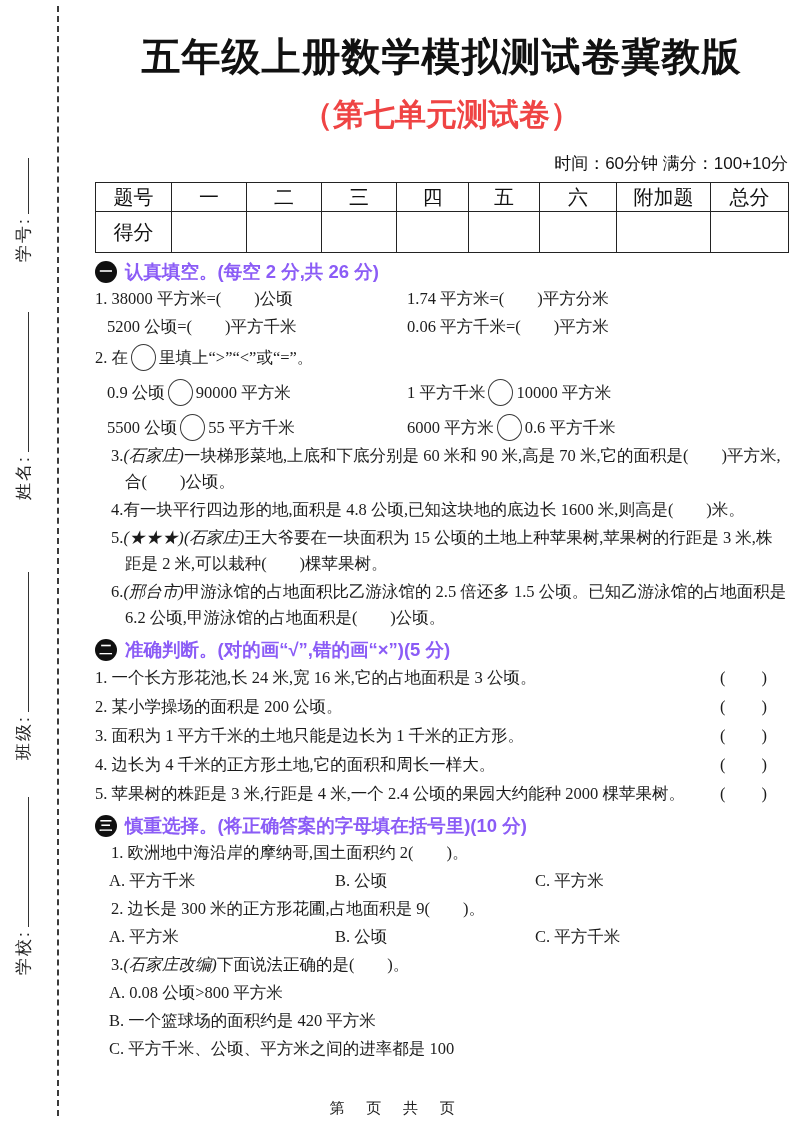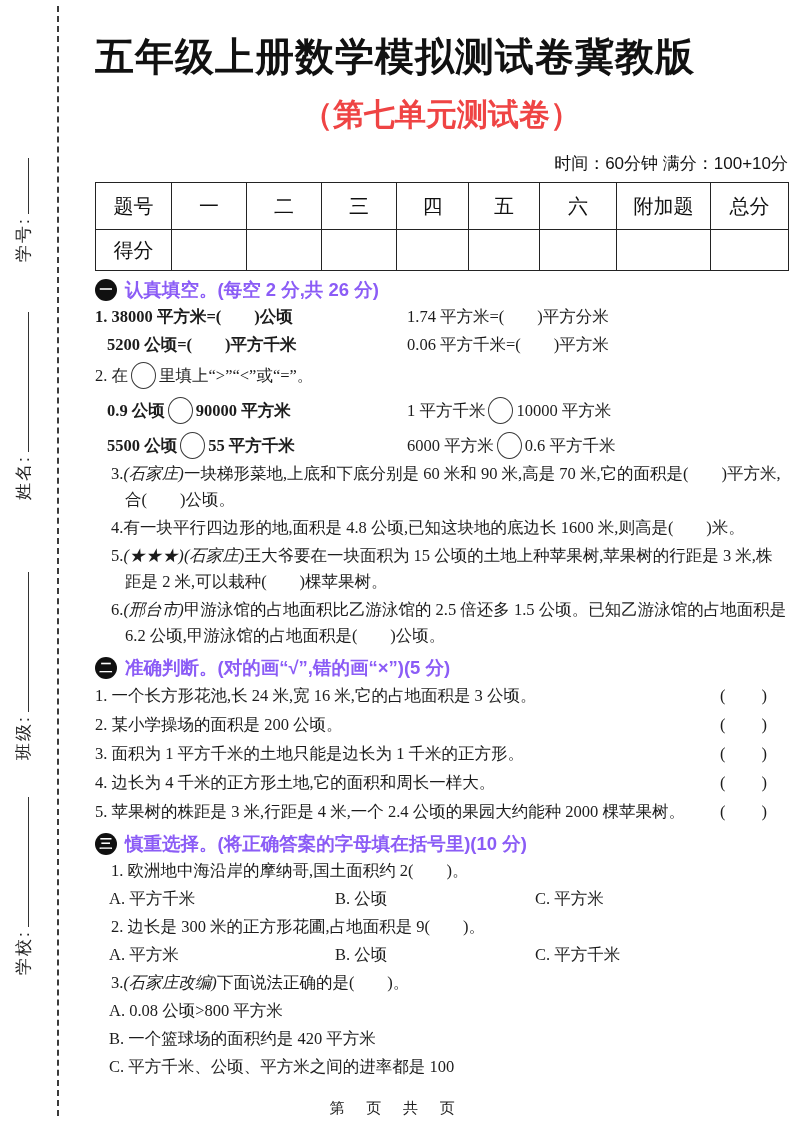--- a/index.html
+++ b/index.html
@@ -11,43 +11,43 @@
   .seal-item { position:absolute; left:12px; transform-origin:0 0; transform:rotate(-90deg);
                white-space:nowrap; font-family:"Liberation Sans", sans-serif; font-size:17px;
                letter-spacing:2px; color:#222; }
   .seal-line { display:inline-block; border-bottom:1.6px solid #333; height:14px; margin-left:3px; }
   .w58 { width:56px; } .w140 { width:140px; } .w132 { width:130px; }
 
   
   .content { position:absolute; left:95px; top:30px; width:693px; }
 
   h1.title { font-family:"Liberation Sans", sans-serif; font-weight:bold; font-size:39px;
-             letter-spacing:1px; color:#111; }
+             text-align:center; letter-spacing:1px; color:#111; }
   h2.subtitle { font-family:"Liberation Sans", sans-serif; font-weight:bold; font-size:31px;
                 text-align:center; margin-top:10px; color:#ef4444; }
   .meta { text-align:right; font-family:"Liberation Sans", sans-serif; font-size:17px;
           margin-top:16px; color:#111; }
 
   table.score { border-collapse:collapse; width:693px; margin-top:7px; table-layout:fixed; }
   table.score td { border:1.7px solid #232323; text-align:center; font-size:20px; color:#111;
-                   height:47px; overflow:hidden; }
+                   height:29px; overflow:hidden; }
   table.score tr.r2 td { height:41px; }
 
   .sec-h { display:flex; align-items:center; gap:8px; margin-top:6px; }
   .badge { width:22px; height:22px; border-radius:50%; background:#101010; color:#fff;
            font-family:"Liberation Sans", sans-serif; font-size:13px; font-weight:bold;
            display:flex; align-items:center; justify-content:center; flex:0 0 22px; }
   .sec-t { font-family:"Liberation Sans", sans-serif; font-weight:bold; font-size:18.5px; color:#8b5cf6; }
 
   .q, .fill-row, .j-row, .opt-row, .q2-intro { font-size:16.5px; line-height:26px; margin-top:2px; }
   .q { padding-left:14px; text-indent:-14px;margin-left:16px; }
   .kai { font-style:italic; }
 
   .fill-row { display:flex; }
-  .fill-row .col-l { width:312px; flex:0 0 312px;font-weight:bold; }
+  .fill-row .col-l { width:312px; flex:0 0 312px; }
   .ind { padding-left:12px; }
 
   .circle { display:inline-block; width:25px; height:27px; border:1.6px solid #3a3a3a;
             border-radius:50%; vertical-align:-8px; margin:0 3px; }
   .q2-intro { margin-top:4px; }
   .pair-row { margin-top:8px;align-items:flex-end; }
 
   .j-row { display:flex; justify-content:space-between; margin-top:3px; }
   .j-text { flex:1; }
   .j-paren { flex:0 0 auto; padding-right:20px; letter-spacing:1px; }

